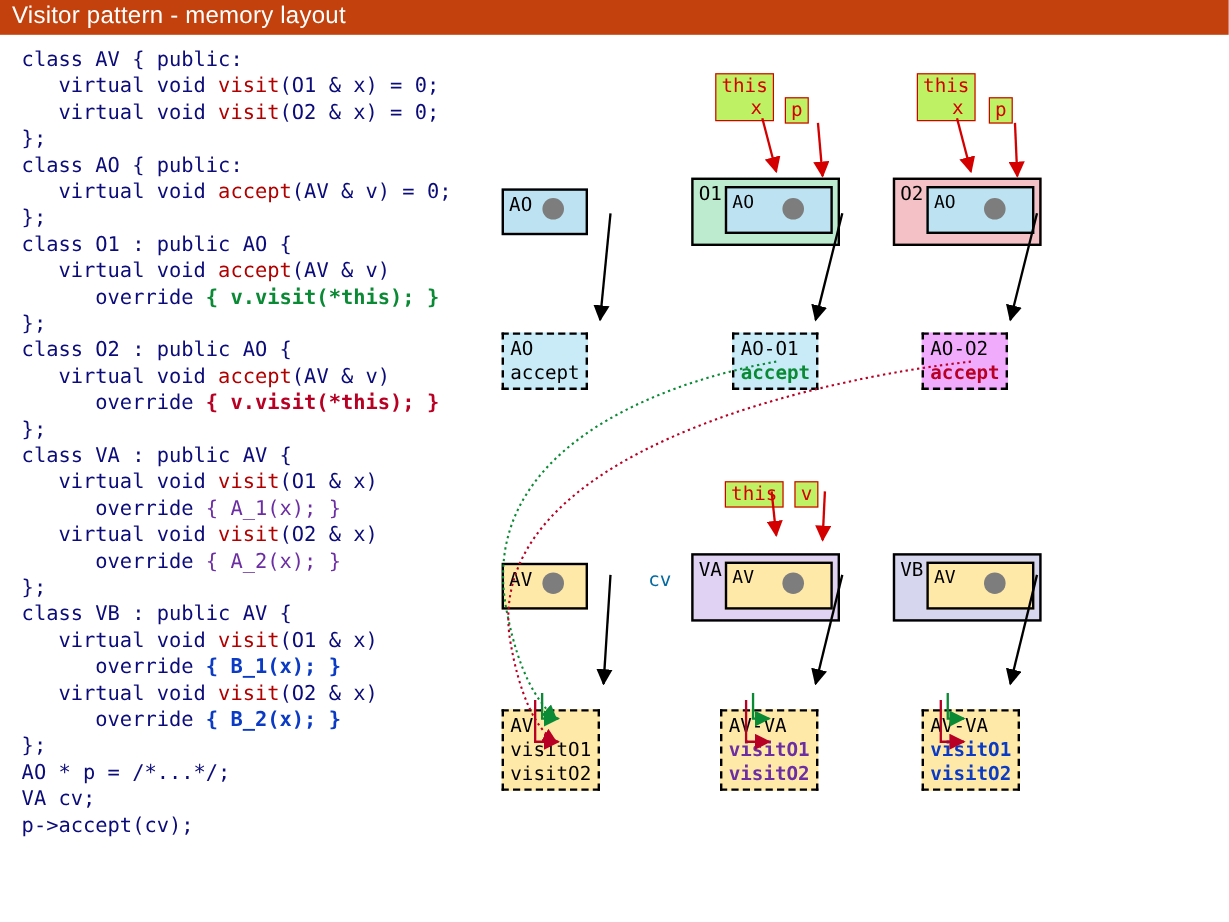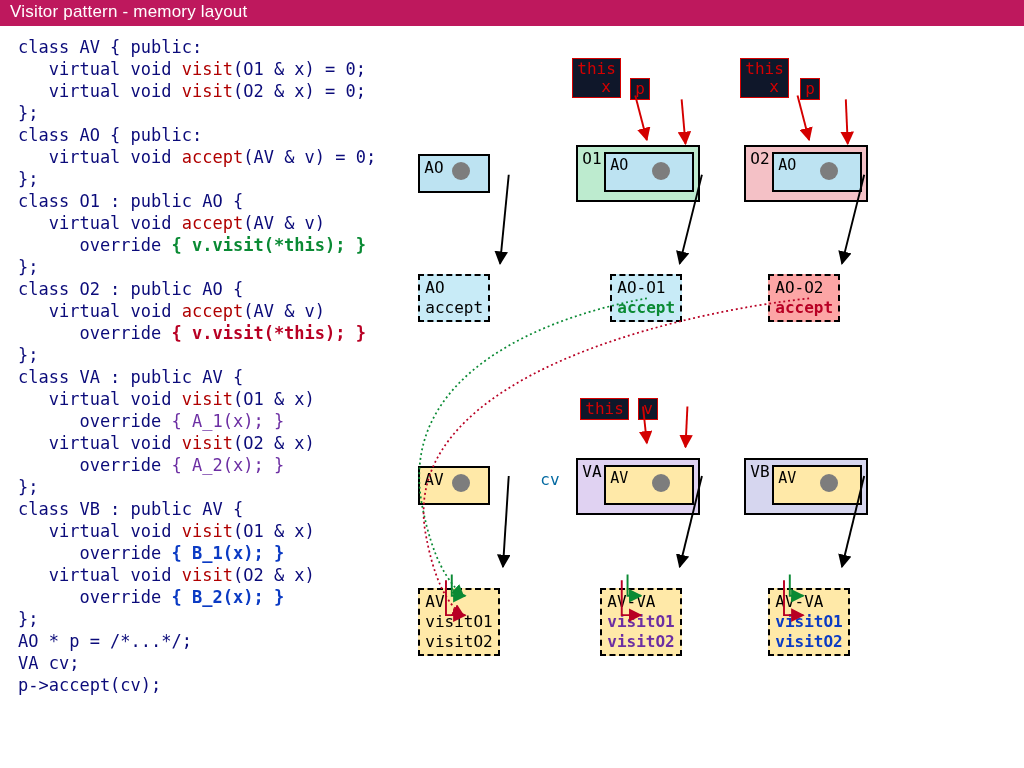--- a/index.html
+++ b/index.html
@@ -1,29 +1,29 @@
 <!DOCTYPE html>
 <html><head>
 <meta charset="utf-8">
 <style>
   html,body{margin:0;padding:0;width:1024px;height:768px;background:#fff;font-family:Verdana,Geneva,sans-serif;font-size:15px;color:#000;}
-  .titlebar{background:#be185d;color:#fff;font-size:17px;font-weight:300;padding:2px 10px 4px 10px;letter-spacing:.2px;}
+  .titlebar{background:#c2410c;color:#fff;font-size:20px;font-weight:300;padding:2px 10px 4px 10px;letter-spacing:.2px;}
   .content{display:flex;flex-direction:row;height:calc(100% - 34px);}
   .code{padding:10px 6px 10px 18px;font-family:"DejaVu Sans Mono","Menlo","Consolas",monospace;font-size:17px;line-height:22px;white-space:pre;color:#0b0b7a;}
   .c-name{color:#b00000;}
   .c-g{color:#0a8a34;font-weight:bold;}
   .c-r{color:#b80024;font-weight:bold;}
   .c-p{color:#6c2ea3;font-weight:normal;}
   .c-b{color:#0b3bc4;font-weight:bold;margin-top:33px;}
   .diagram{position:relative;flex:1;}
   .box{position:absolute;border:2px solid #000;text-align:left;padding:2px 4px 1px 4px;font-family:"DejaVu Sans Mono",monospace;font-size:16px;}
   .sub{position:absolute;border:2px solid #000;font-size:15px;}
   .dot{position:absolute;width:18px;height:18px;border-radius:50%;background:#7d7d7d;z-index:5;}
   .vt{position:absolute;border:2.5px dashed #000;font-family:"DejaVu Sans Mono",monospace;font-size:16px;line-height:20px;padding:2px 5px;}
-  .ann{position:absolute;border:1.5px solid #d40000;color:#d40000;text-align:center;font-family:"DejaVu Sans Mono",monospace;font-size:16px;line-height:18px;padding:1px 4px;background:#0f172a;}
+  .ann{position:absolute;border:1.5px solid #d40000;color:#d40000;text-align:center;font-family:"DejaVu Sans Mono",monospace;font-size:16px;line-height:18px;padding:1px 4px;background:#bef264;margin-left:24px;}
   .labeltxt{position:absolute;font-family:"DejaVu Sans Mono",monospace;font-size:16px;color:#0369a1;}
   svg.overlay{position:absolute;left:0;top:0;width:100%;height:100%;pointer-events:none;}
 </style>
 </head>
 <body>
 
 <div class="titlebar">Visitor pattern - memory layout</div>
 
 <div class="content">
 
@@ -60,21 +60,21 @@
     <div class="dot" style="left:438px;top:136px"></div>
 
     <div class="vt" style="left:36px;top:248px;background:#c8ebf7">
       <span>AO</span><br>
       <span>accept</span>
     </div>
     <div class="vt" style="left:228px;top:248px;background:#c8ebf7">
       <span>AO-O1</span><br>
       <span style="color:#0a8a34;font-weight:bold">accept</span>
     </div>
-    <div class="vt" style="left:386px;top:248px;background:#fca5a5">
+    <div class="vt" style="left:386px;top:248px;background:#f0abfc">
       <span>AO-O2</span><br>
       <span style="color:#b80024;font-weight:bold">accept</span>
     </div>
 
     <div class="ann" style="left:198px;top:372px">this</div>
     <div class="ann" style="left:256px;top:372px">v</div>
     <div class="labeltxt" style="left:158px;top:444px">cv</div>
 
     <div class="box" style="left:36px;top:440px;width:60px;height:32px;background:#ffe9a8">
       <span>AV</span>

